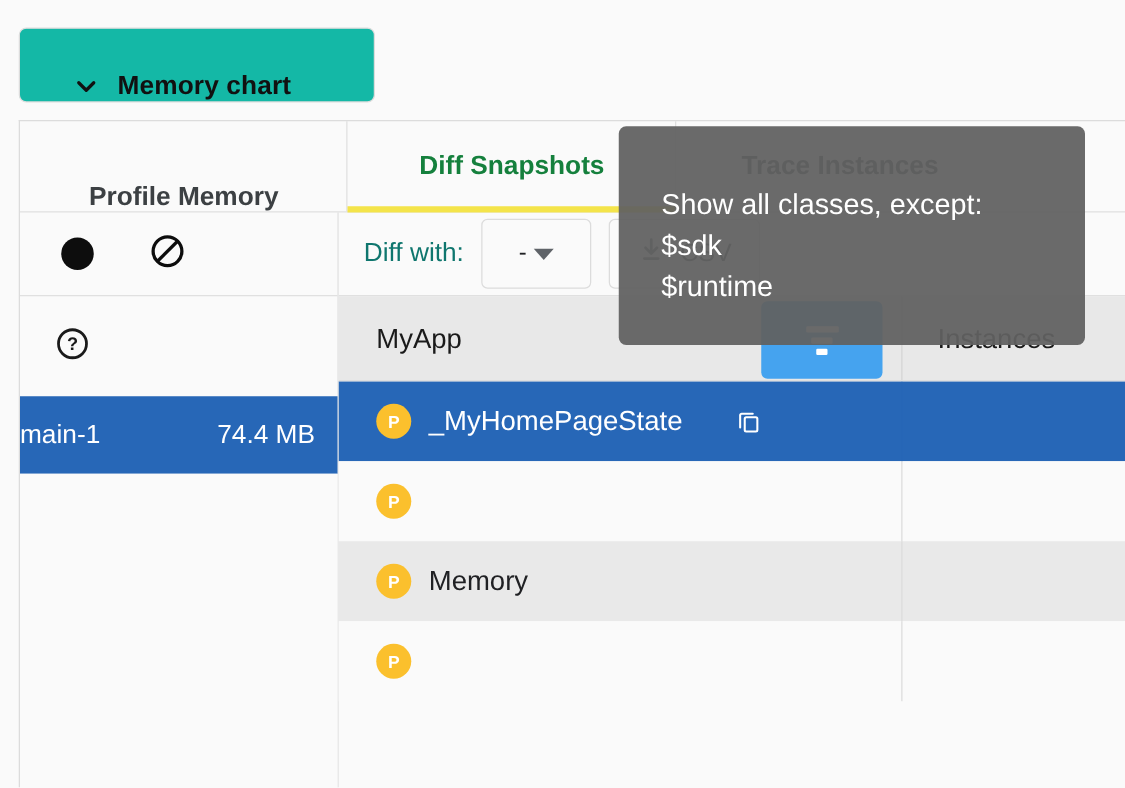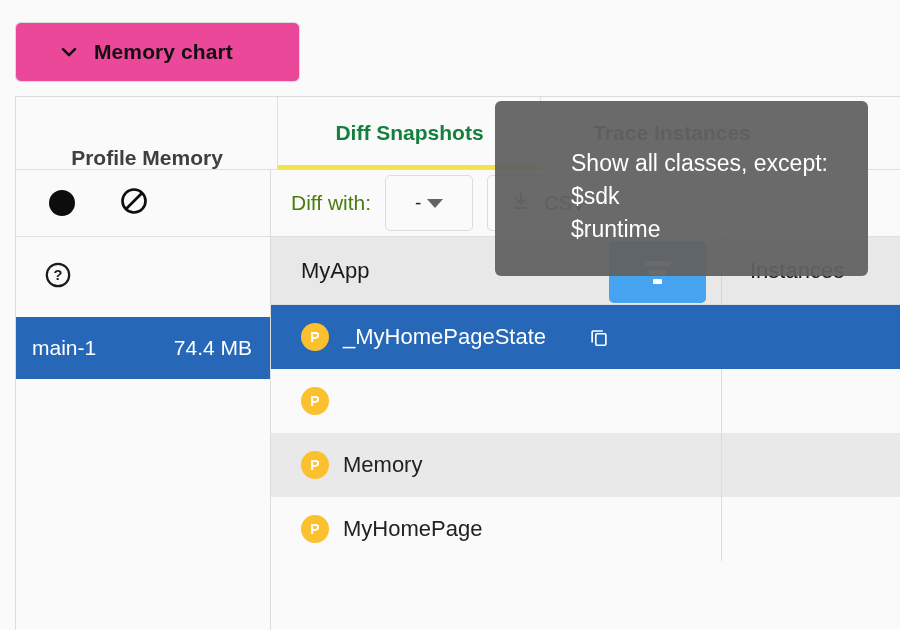--- a/index.html
+++ b/index.html
@@ -19,23 +19,23 @@
   
   .memory-chart-btn {
     position: absolute;
     left: 15px;
     top: 22px;
     width: 285px;
     height: 60px;
     box-sizing: border-box;
     border: 1px solid #dcdcdc;
     border-radius: 6px;
-    background: #ec4899;
-    display: flex;
-    align-items: center;
+    background: #14b8a6;
+    display: flex;
+    align-items: flex-end;
     cursor: pointer;
   }
   .memory-chart-btn .chev {
     width: 34px;
     margin-left: 36px;
     display: flex;
     align-items: center;
     justify-content: center;
     color: #111;
   }
@@ -145,21 +145,20 @@
     align-items: center;
     padding-left: 26px;
   }
   .snapshot-item {
     height: 62px;
     background: #2767b7;
     display: flex;
     align-items: center;
     color: #fff;
     font-size: 21px;
-    padding-left: 16px;
     padding-right: 18px;
     justify-content: space-between;
     cursor: pointer;
   }
   .snapshot-rest {
     flex: 1;
     background: #fafafa;
   }
 
   
@@ -174,21 +173,21 @@
     height: 67px;
     box-sizing: border-box;
     border-bottom: 1px solid #e0e0e0;
     display: flex;
     align-items: center;
     padding-left: 20px;
     gap: 14px;
   }
   .diff-label {
     font-size: 21px;
-    color: #4d7c0f;
+    color: #0f766e;
   }
   .diff-select {
     width: 88px;
     height: 56px;
     box-sizing: border-box;
     border: 1px solid #dcdcdc;
     border-radius: 5px;
     background: #fafafa;
     display: flex;
     align-items: center;
@@ -337,21 +336,21 @@
     box-sizing: border-box;
     background: rgba(97,97,97,0.94);
     border-radius: 6px;
     padding: 46px 34px 30px 34px;
     color: #ffffff;
     font-size: 23px;
     line-height: 33px;
     z-index: 50;
     pointer-events: none;
   }
-  .tooltip div { white-space: pre; margin-left: 42px; }
+  .tooltip div { white-space: pre; }
 </style>
 </head>
 <body>
 
 <div class="memory-chart-btn">
   <span class="chev">
     <svg width="24" height="24" viewBox="0 0 24 24" aria-hidden="true">
       <path d="M6 9.2 L12 15.2 L18 9.2" fill="none" stroke="#111" stroke-width="2.6" stroke-linecap="round" stroke-linejoin="round"></path>
     </svg>
   </span>
@@ -472,21 +471,20 @@
             <div class="cell-class">
               <span class="pbadge">P</span>
               <span>Memory</span>
             </div>
             <div class="cell-instances"></div>
           </div>
 
           <div class="trow odd">
             <div class="cell-class">
               <span class="pbadge">P</span>
-              <span>MyHomePage</span>
             </div>
             <div class="cell-instances"></div>
           </div>
 
           <div class="table-filler"></div>
         </div>
       </div>
 
     </div>
   </div>

